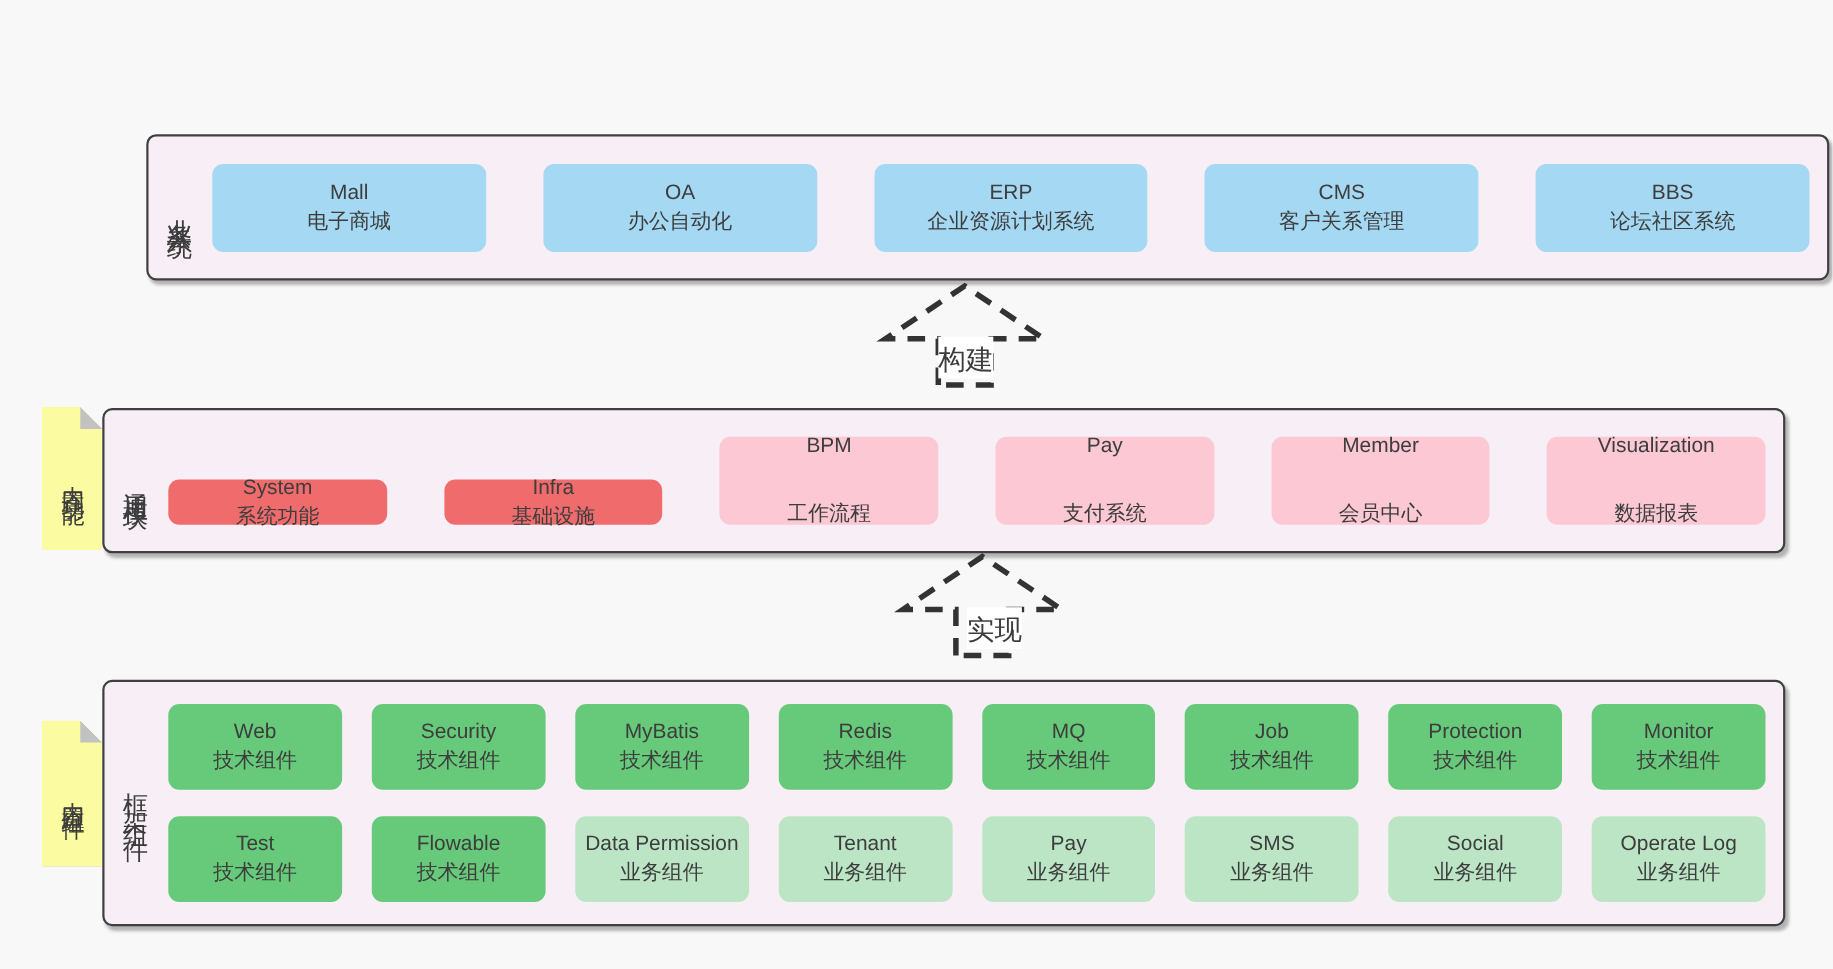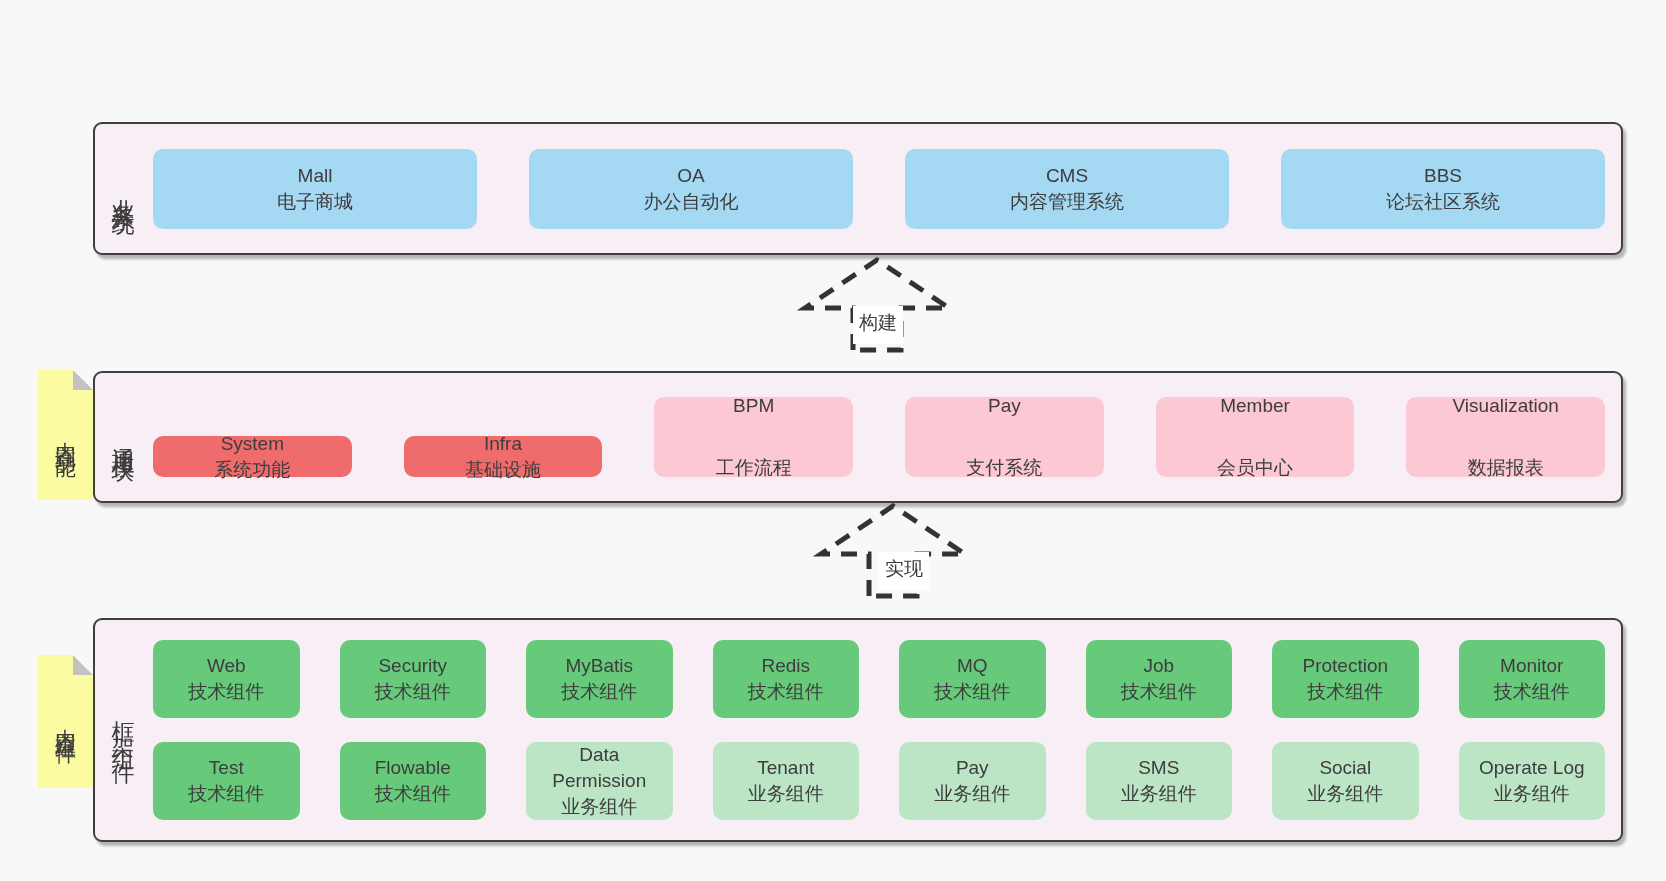--- a/index.html
+++ b/index.html
@@ -12,35 +12,35 @@
 
   
   .panel{
     position:absolute;left:93px;width:1530px;box-sizing:border-box;
     background:var(--panel-bg,#f8eef6);
     border:2px solid var(--panel-border,#3f3f3f);
     border-radius:9px;
     box-shadow:3px 4px 3px rgba(0,0,0,0.28);
     display:flex;
   }
-  #panel-business{top:122px;height:133px;}
+  #panel-business{top:122px;height:133px;margin-left:40px;}
   #panel-modules{top:371px;height:132px;}
   #panel-framework{top:618px;height:224px;}
 
   .panel-label{
     width:58px;display:flex;align-items:center;justify-content:center;
     writing-mode:vertical-rl;text-orientation:upright;
     font-size:23px;letter-spacing:4px;color:var(--text,#3c3c3c);
     user-select:none;
   }
   #panel-framework .panel-label{letter-spacing:14px;}
 
   .rows{flex:1;display:flex;flex-direction:column;justify-content:center;gap:24px;padding-right:16px;}
   .box-row{display:flex;gap:52px;height:80px;}
-  #panel-framework .box-row{gap:40px;height:78px;}
+  #panel-framework .box-row{gap:27px;height:78px;}
 
   .box{
     flex:1;border-radius:10px;
     display:flex;flex-direction:column;align-items:center;justify-content:center;
     text-align:center;font-size:19px;line-height:26px;color:#3d3d3d;
     padding:2px 6px;box-sizing:border-box;
   }
   .c-blue{background:var(--box-blue,#a5d8f3);}
   .c-red{background:var(--box-red,#f06c6c);margin-top:39px;}
   .c-pink{background:var(--box-pink,#fcc8d3);gap:36px;}
@@ -70,21 +70,21 @@
   #arrow-implement{left:811px;top:498px;}
   .arrow-svg path{
     fill:none;stroke:var(--arrow-stroke,#333333);
     stroke-width:5;stroke-dasharray:16 11;
   }
   .arrow-chip{
     position:absolute;width:50px;height:38px;z-index:2;
     background:var(--chip-bg,#ffffff);
     display:flex;justify-content:center;align-items:flex-start;
     padding-top:4px;box-sizing:border-box;
-    font-size:19px;color:#3c3c3c;
+    font-size:25px;color:#3c3c3c;
   }
   #chip-build{left:853px;top:306px;}
   #chip-implement{left:879px;top:552px;}
 </style>
 </head>
 <body>
 
 <div class="stage">
 
   <section class="panel" id="panel-business">
@@ -93,22 +93,26 @@
         <div class="box-row">
           <div class="box c-blue">
             <div>Mall</div>
             <div>电子商城</div>
           </div>
           <div class="box c-blue">
             <div>OA</div>
             <div>办公自动化</div>
           </div>
           <div class="box c-blue">
+            <div>ERP</div>
+            <div>企业资源计划系统</div>
+          </div>
+          <div class="box c-blue">
             <div>CMS</div>
-            <div>内容管理系统</div>
+            <div>客户关系管理</div>
           </div>
           <div class="box c-blue">
             <div>BBS</div>
             <div>论坛社区系统</div>
           </div>
         </div>
       </div>
   </section>
 
   <svg class="arrow-svg" id="arrow-build" viewBox="0 0 164 104">

